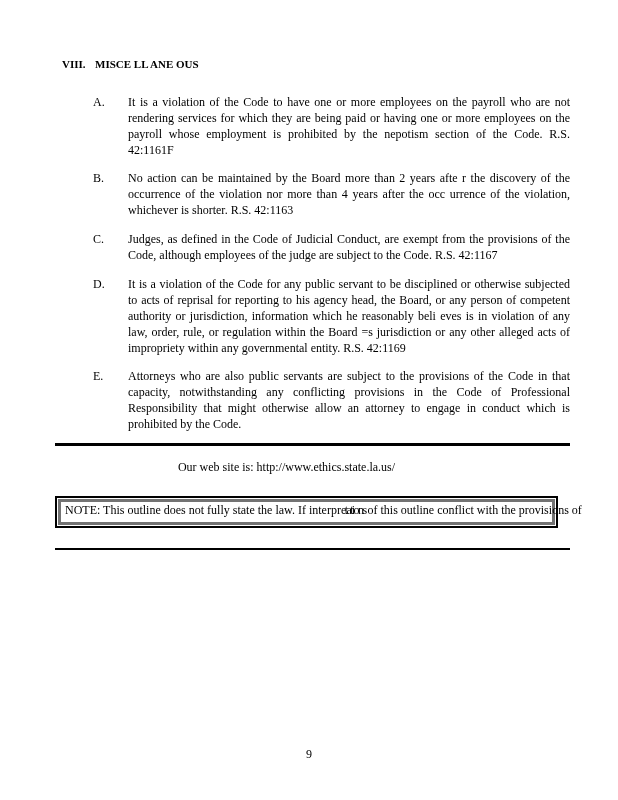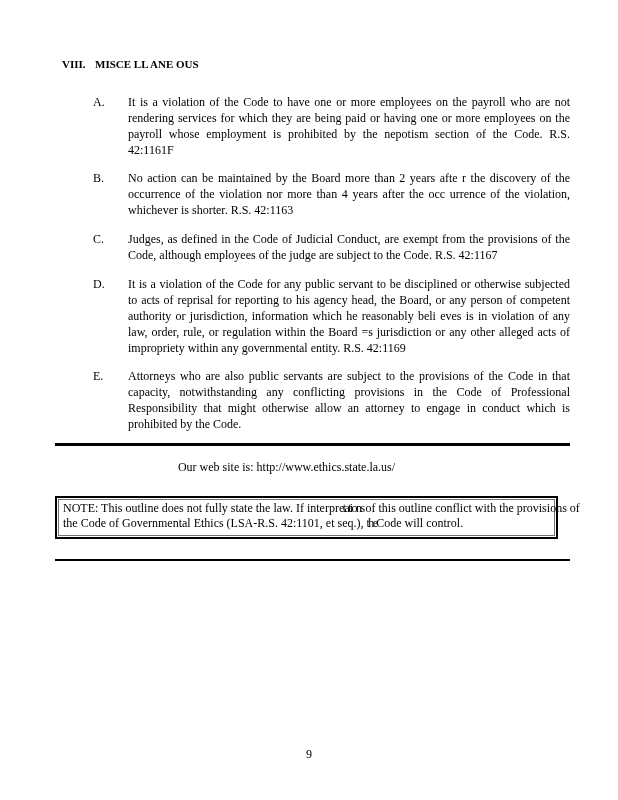--- a/index.html
+++ b/index.html
@@ -70,21 +70,21 @@
   }
   .note-box-outer {
     margin-left: -7px;
     margin-top: 21px;
     width: 503px;
     box-sizing: border-box;
     border: 2px solid #000000;
     padding: 1px;
   }
   .note-box-inner {
-    border: 1px solid #737373;
+    border: 3px solid #737373;
     padding: 1px 0 4px 4px;
     font-size: 12px;
     line-height: 15px;
   }
   .note-line {
     white-space: nowrap;
     overflow: visible;
   }
   .squeezed1 {
     letter-spacing: -1.6px;
@@ -150,21 +150,20 @@
 
   <div class="rule-thick"></div>
 
   <div class="website-row">
     <span class="website-text">Our web site is: http://www.ethics.state.la.us/</span>
   </div>
 
   <div class="note-box-outer">
     <div class="note-box-inner">
       <div class="note-line"><span>NOTE: This outline does not fully state the law. If interpr</span><span class="squeezed1">etations</span><span> of this outline conflict with the provisions of</span></div>
-      <div class="note-line"><span>the Code of Governmental Ethics (LSA-R.S. 42:1101, et seq.), </span><span class="squeezed2">the </span><span>Code will control.</span></div>
     </div>
   </div>
 
   <div class="rule-thin"></div>
 
 
   <div class="page-number">9</div>
 
 </div>
 

